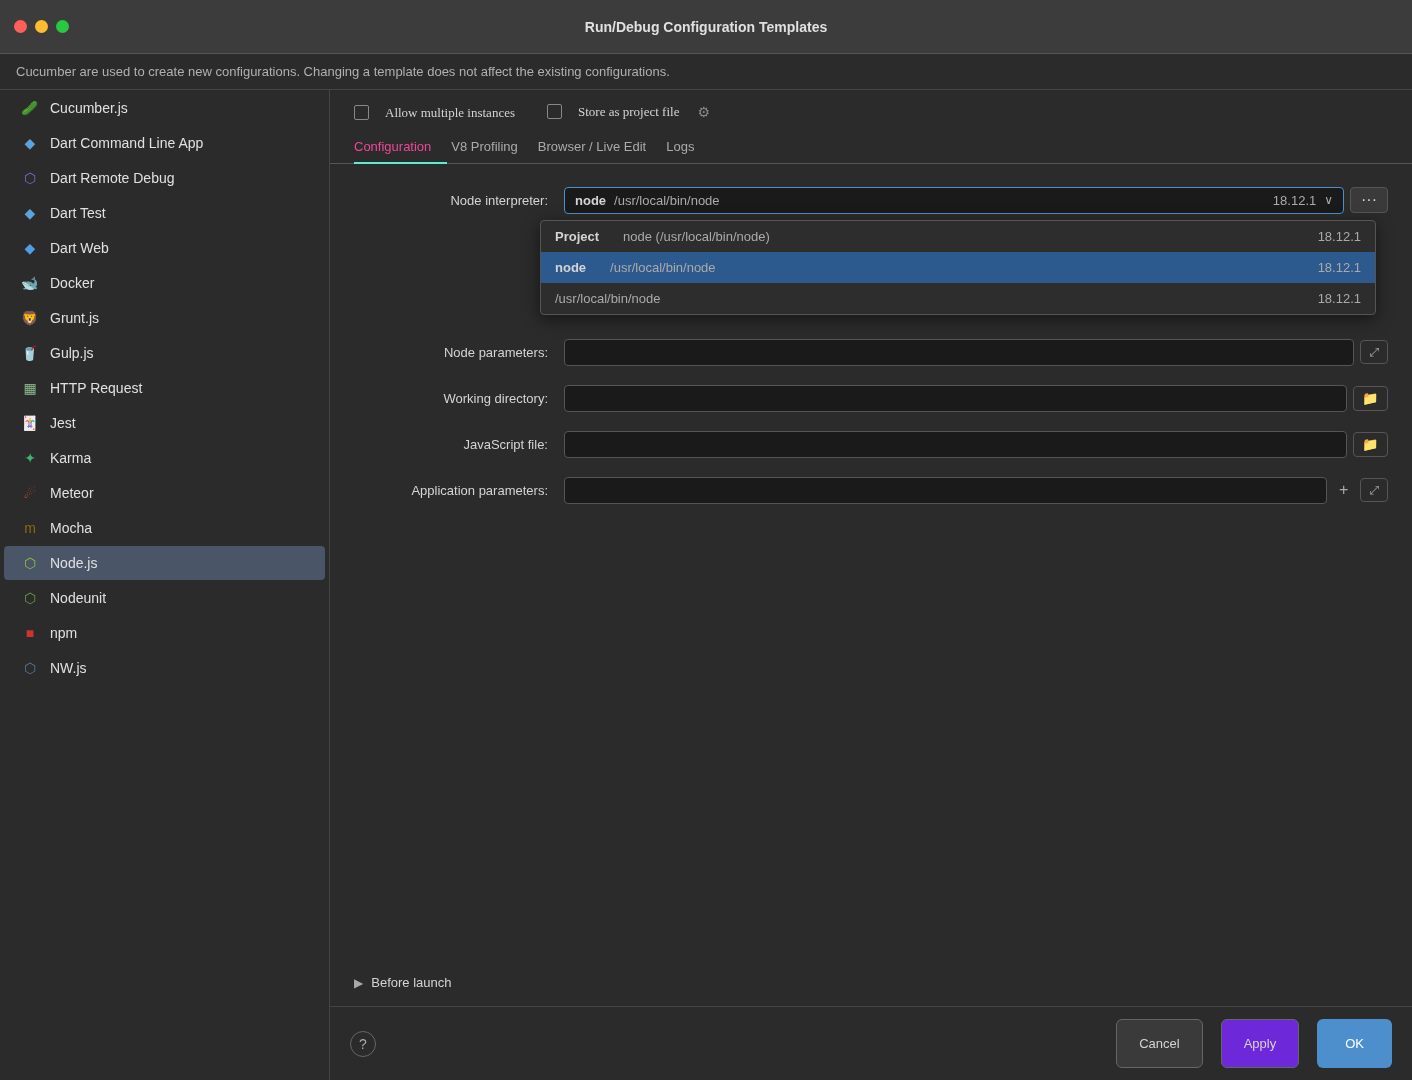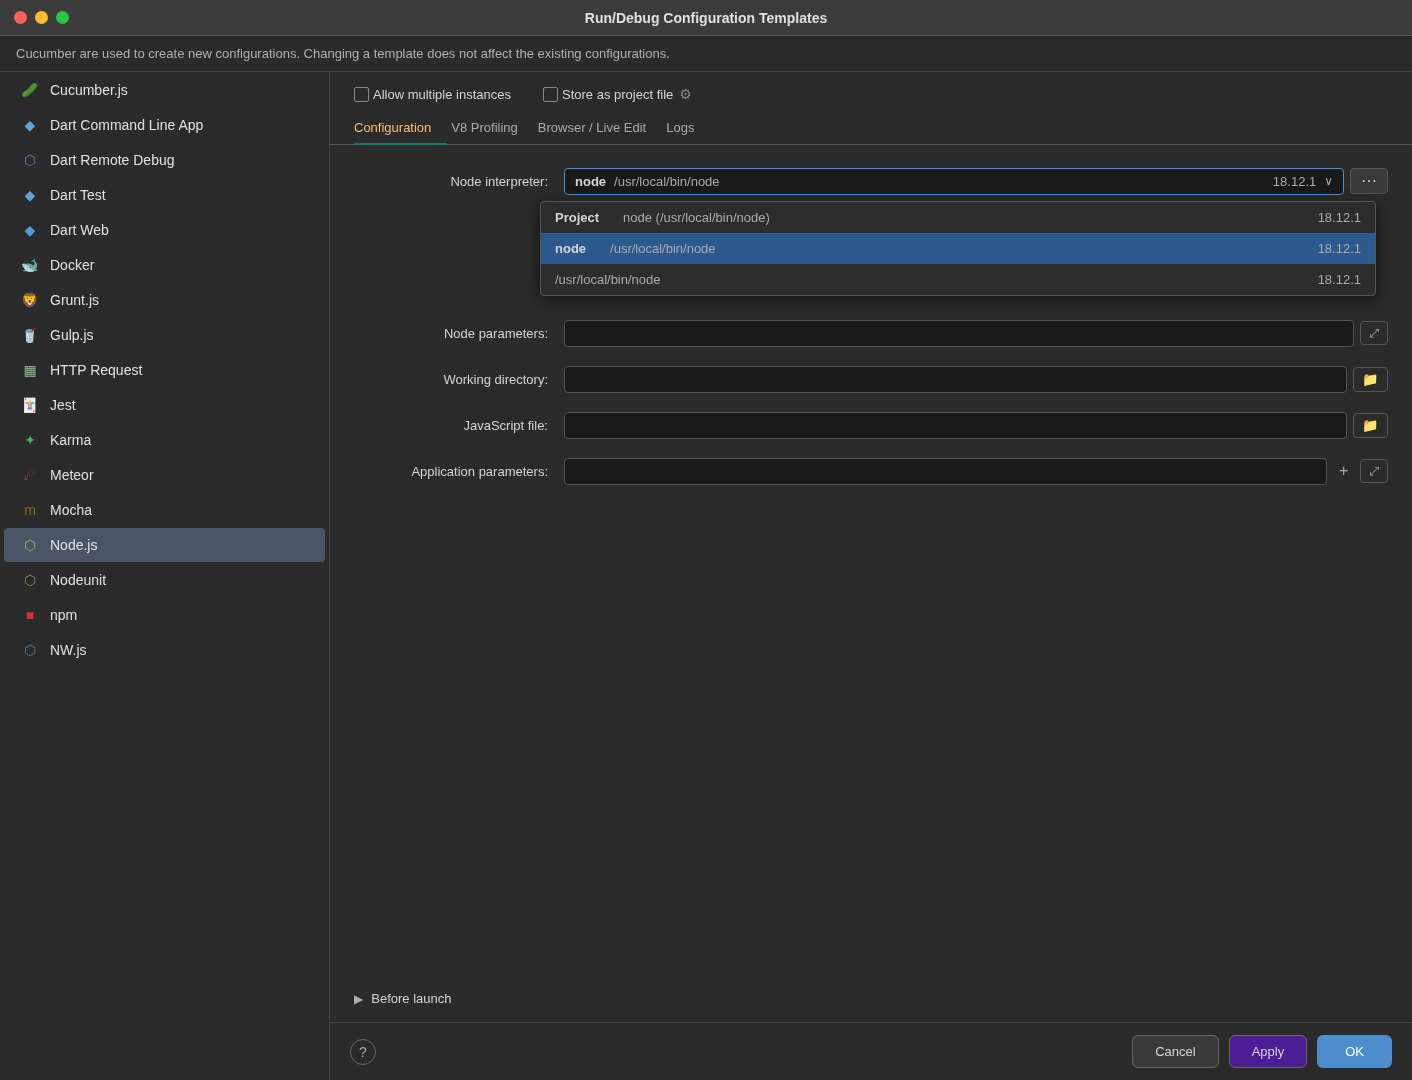--- a/index.html
+++ b/index.html
@@ -9,21 +9,21 @@
       font-size: 13px;
       color: #d4d4d4;
       width: 1412px;
       height: 1080px;
       overflow: hidden;
       display: flex;
       flex-direction: column;
     }
     .title-bar {
       background: #3c3c3c;
-      height: 36px;
+      height: 54px;
       display: flex;
       align-items: center;
       justify-content: center;
       position: relative;
       border-bottom: 1px solid #555;
       flex-shrink: 0;
     }
     .title-bar-title {
       font-size: 14px;
       font-weight: 600;
@@ -101,23 +101,23 @@
     }
     .top-options {
       display: flex;
       align-items: center;
       padding: 14px 24px 10px;
       gap: 32px;
       flex-shrink: 0;
     }
     .checkbox-option {
       display: flex;
-      align-items: center;
-      gap: 4px;
-      cursor: pointer;
+      gap: 16px;
+      cursor: pointer;
+      font-family: Liberation Serif, serif;
     }
     .checkbox-box {
       width: 15px;
       height: 15px;
       border: 1px solid #888;
       background: transparent;
       border-radius: 2px;
       flex-shrink: 0;
     }
     .checkbox-label {
@@ -138,22 +138,22 @@
     .tab {
       padding: 8px 16px 8px 4px;
       font-size: 13px;
       color: #aaa;
       cursor: pointer;
       border-bottom: 2px solid transparent;
       margin-bottom: -1px;
     }
     .tab:first-child { padding-left: 0; }
     .tab.active {
-      color: #fdba74;
-      border-bottom: 2px solid #0f766e;
+      color: #ec4899;
+      border-bottom: 2px solid #5eead4;
       font-weight: 500;
     }
     .config-area {
       flex: 1;
       padding: 20px 24px;
       overflow-y: auto;
       position: relative;
     }
     .form-row {
       display: flex;
@@ -308,37 +308,37 @@
       background: transparent;
       color: #aaa;
       display: flex;
       align-items: center;
       justify-content: center;
       font-size: 14px;
       cursor: pointer;
     }
     .footer-actions {
       display: flex;
-      gap: 10px;
+      gap: 18px;
     }
     .btn-cancel {
       background: #3a3a3a;
       border: 1px solid #666;
       border-radius: 6px;
       color: #d4d4d4;
       padding: 8px 22px;
       font-size: 13px;
       cursor: pointer;
     }
     .btn-apply {
-      background: #4c1d95;
+      background: #6d28d9;
       border: 1px solid #666;
       border-radius: 6px;
       color: #d4d4d4;
-      padding: 8px 22px;
+      padding: 16px 22px;
       font-size: 13px;
       cursor: pointer;
     }
     .btn-ok {
       background: #4d8fcc;
       border: none;
       border-radius: 6px;
       color: #fff;
       padding: 8px 28px;
       font-size: 13px;

